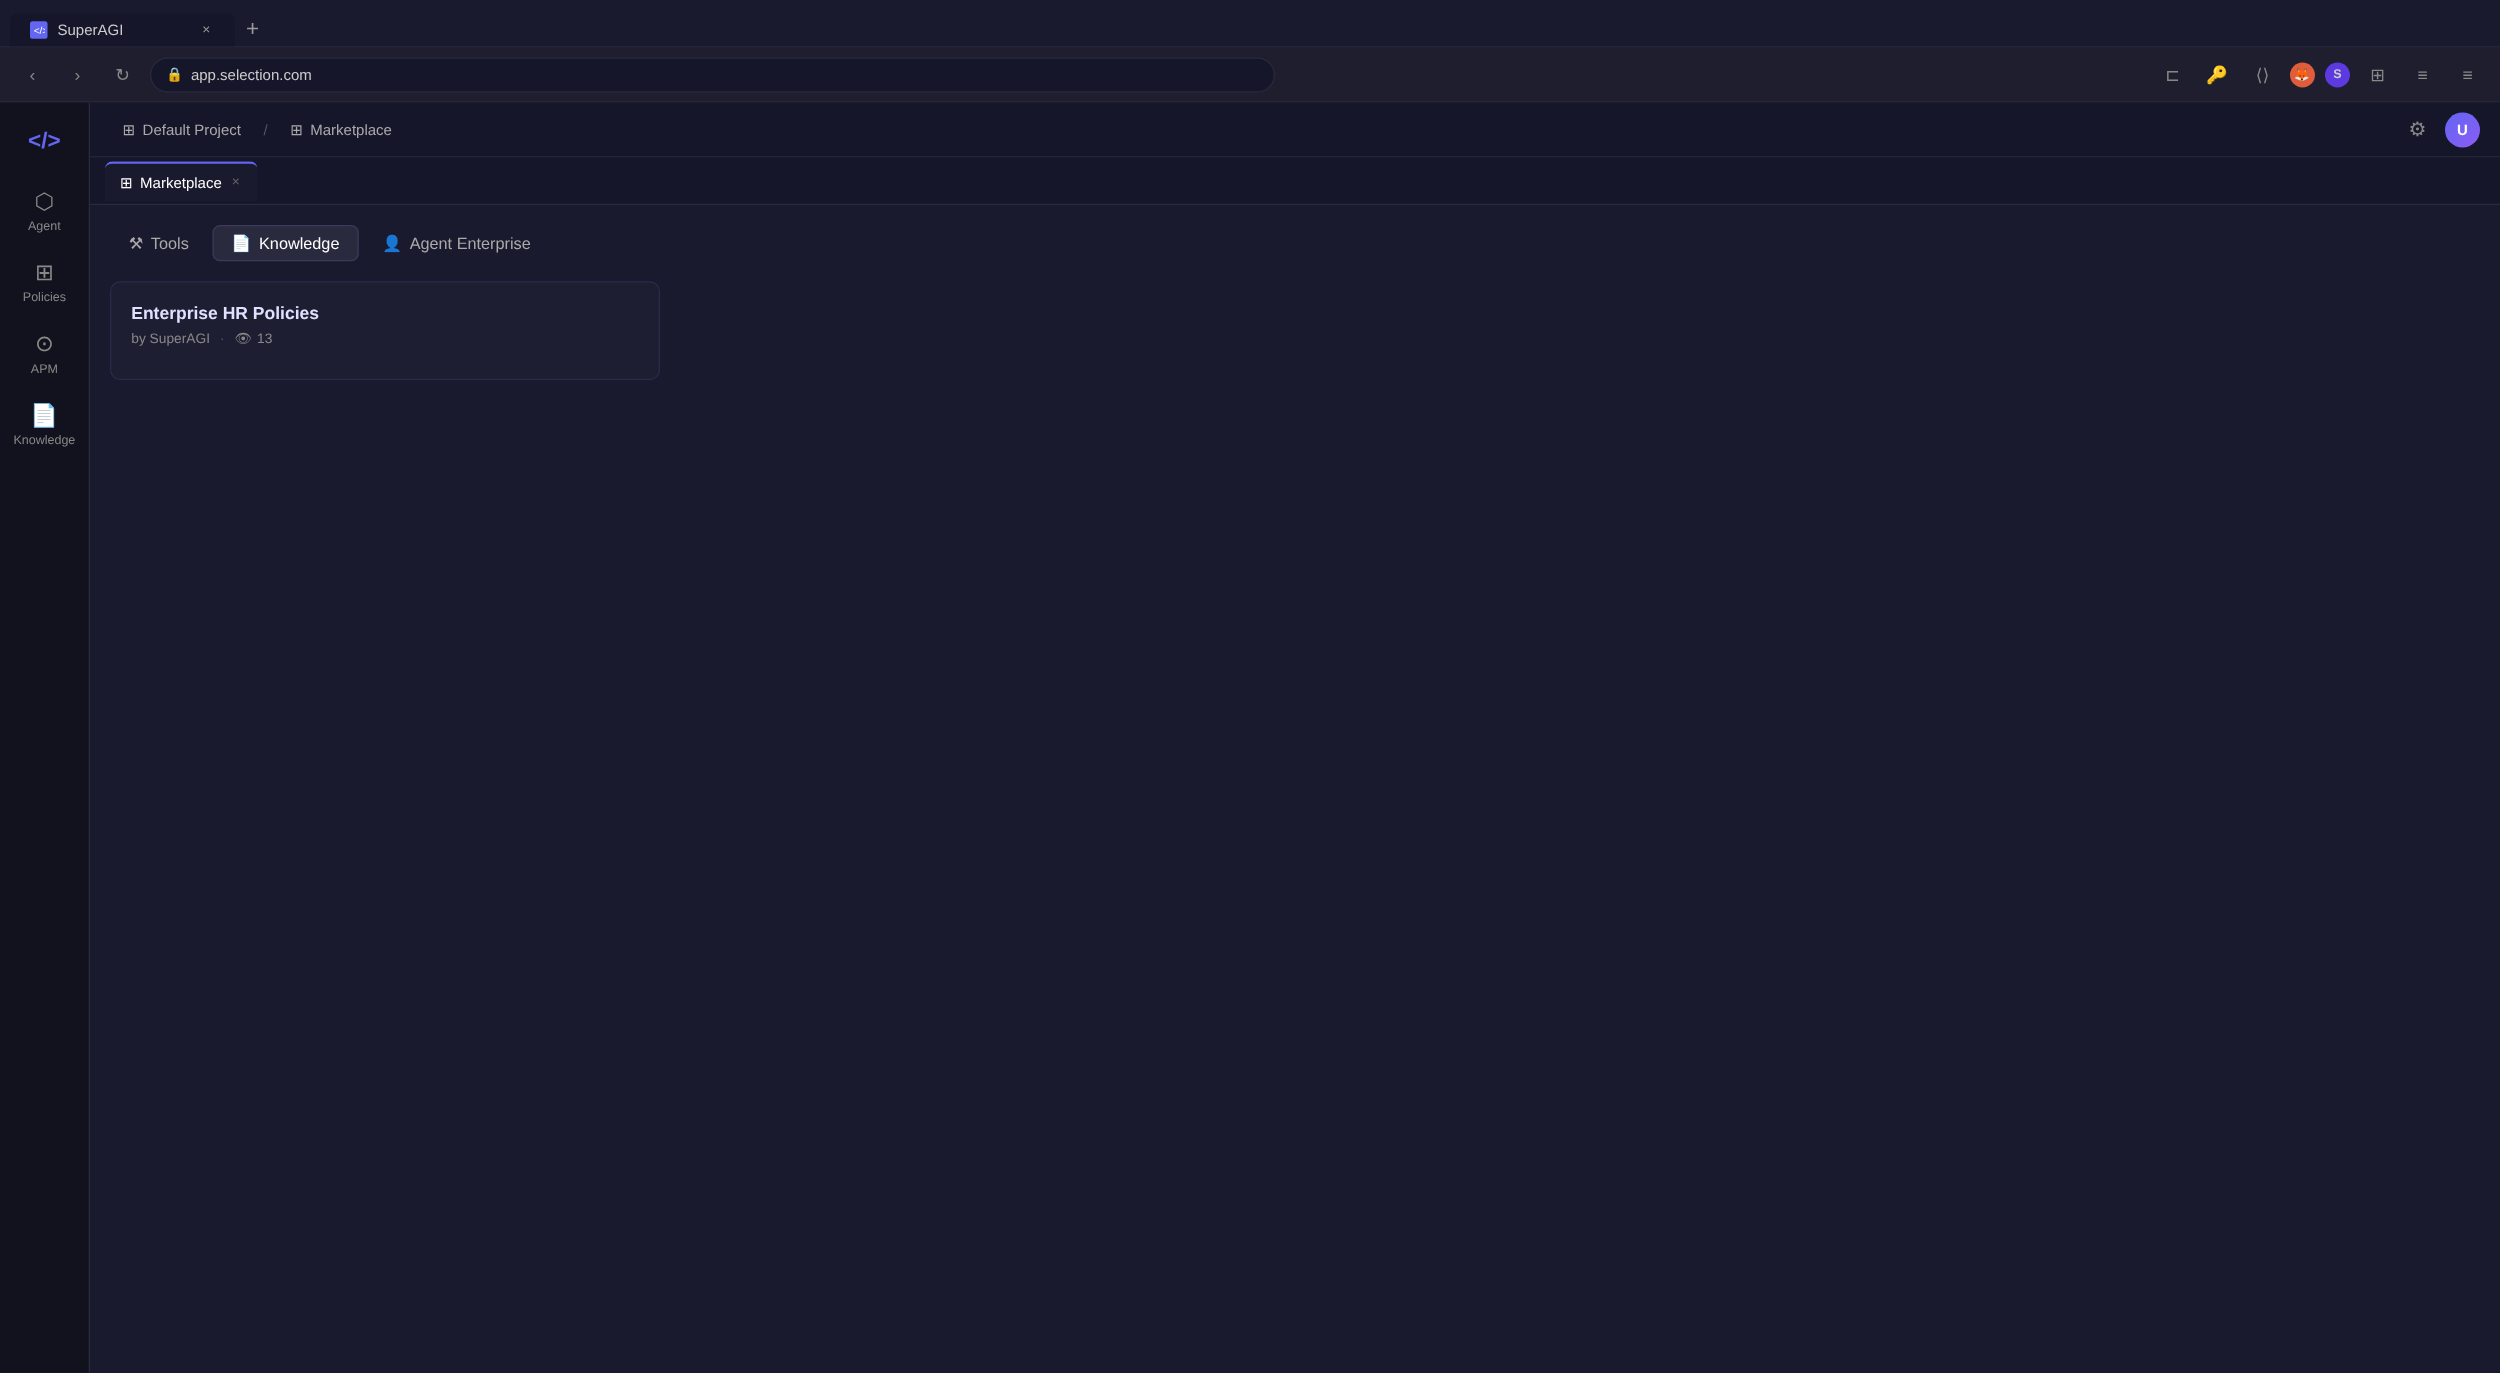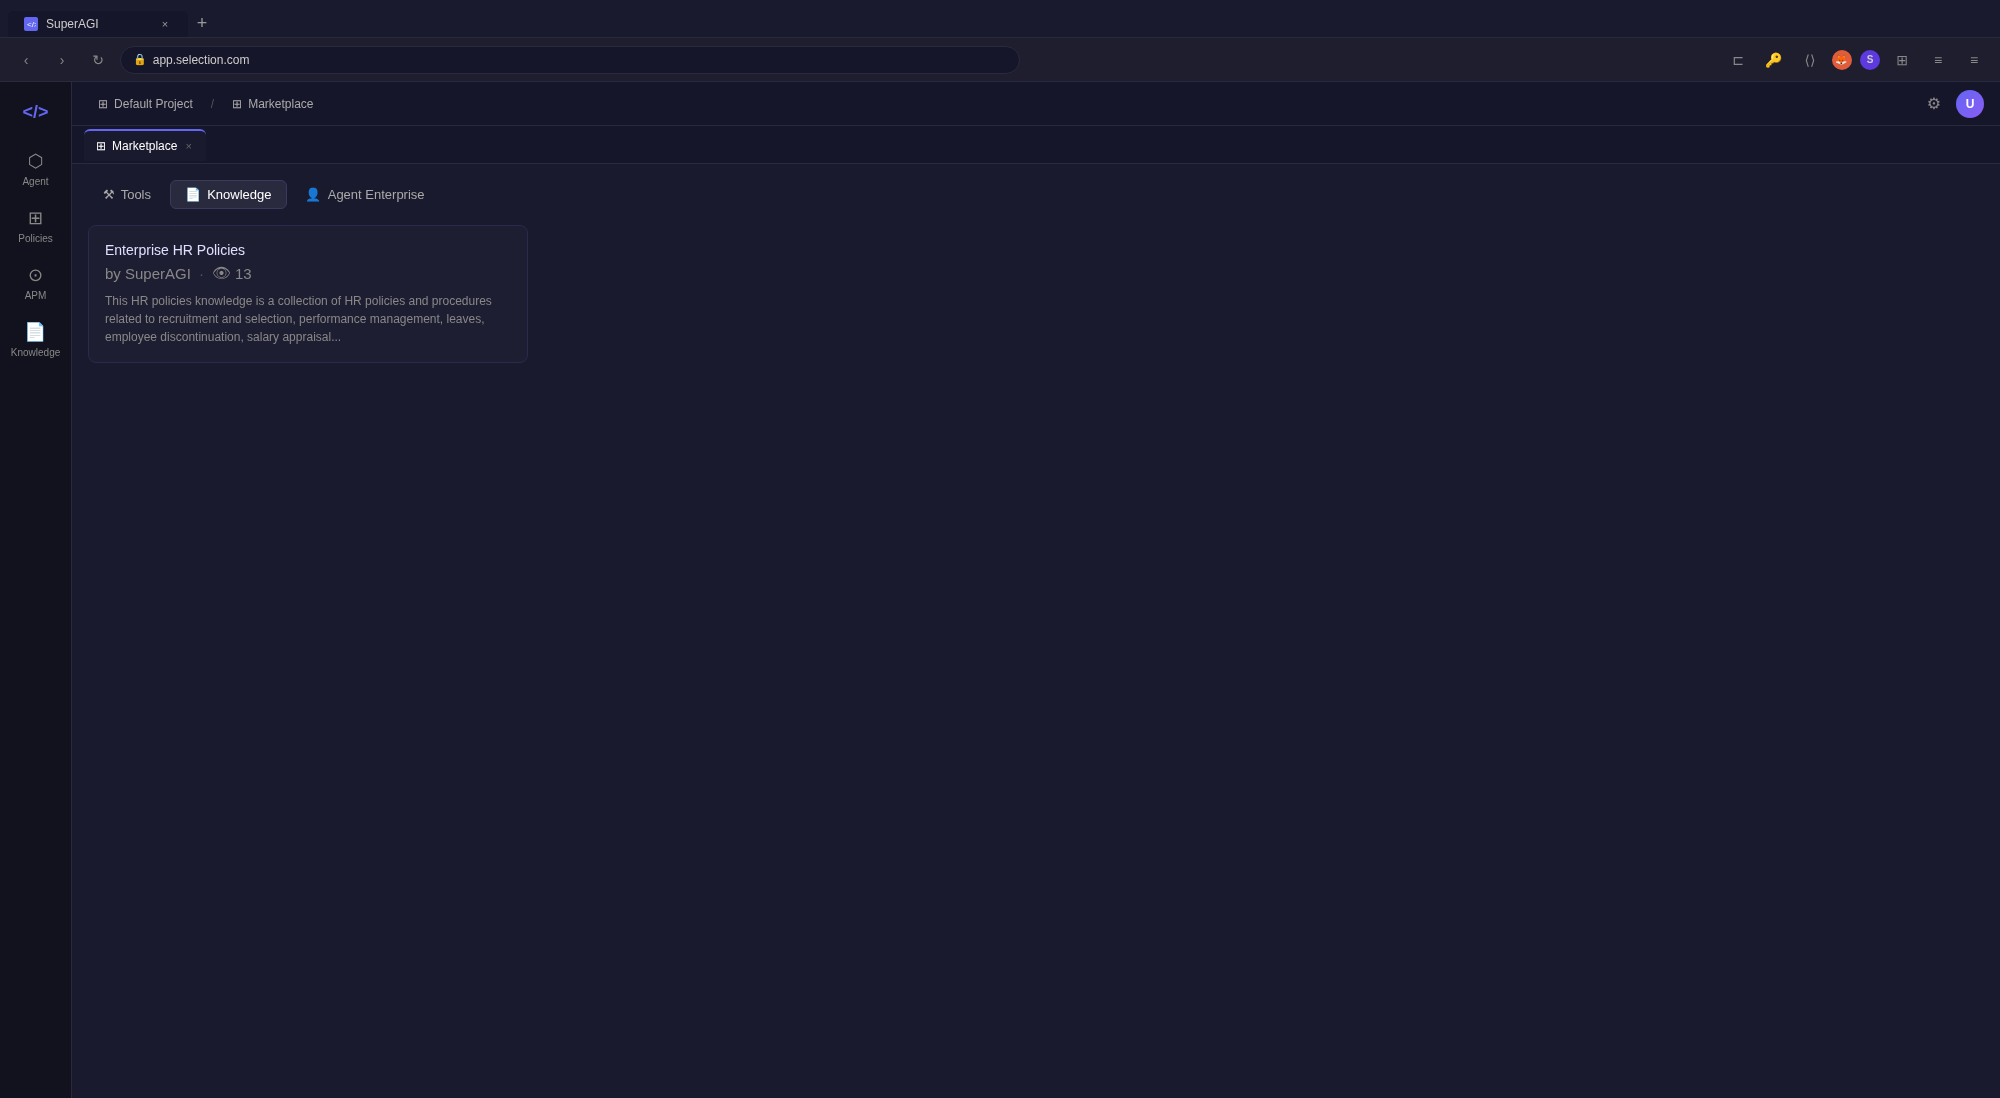--- a/index.html
+++ b/index.html
@@ -334,30 +334,30 @@
       background: #1e1e32;
       border: 1px solid #2a2a4e;
       border-radius: 8px;
       padding: 16px;
       max-width: 440px;
       cursor: pointer;
     }
 
     .knowledge-card-title {
       font-size: 14px;
-      font-weight: 400;
+      font-weight: 700;
       color: #e0e0ff;
       margin-bottom: 6px;
     }
 
     .knowledge-card-meta {
       display: flex;
       align-items: center;
       gap: 8px;
-      font-size: 15px;
+      font-size: 11px;
       color: #888;
       margin-bottom: 10px;
     }
 
     .knowledge-card-desc {
       font-size: 12px;
       color: #888;
       line-height: 1.5;
     }
 
@@ -483,18 +483,17 @@
       <div class="knowledge-card">
         <div class="knowledge-card-title">Enterprise HR Policies</div>
         <div class="knowledge-card-meta">
           <span>by <span>SuperAGI</span></span>
           <span class="meta-dot">·</span>
           <span class="meta-count">
             <span>👁</span>
             <span>13</span>
           </span>
         </div>
-        <div class="knowledge-card-desc">This HR policies knowledge is a collection of HR policies and procedures related to recruitment and selection, performance management, leaves, employee discontinuation, salary appraisal...</div>
       </div>
 
     </div>
   </div>
 </div>
 
 </body></html>

